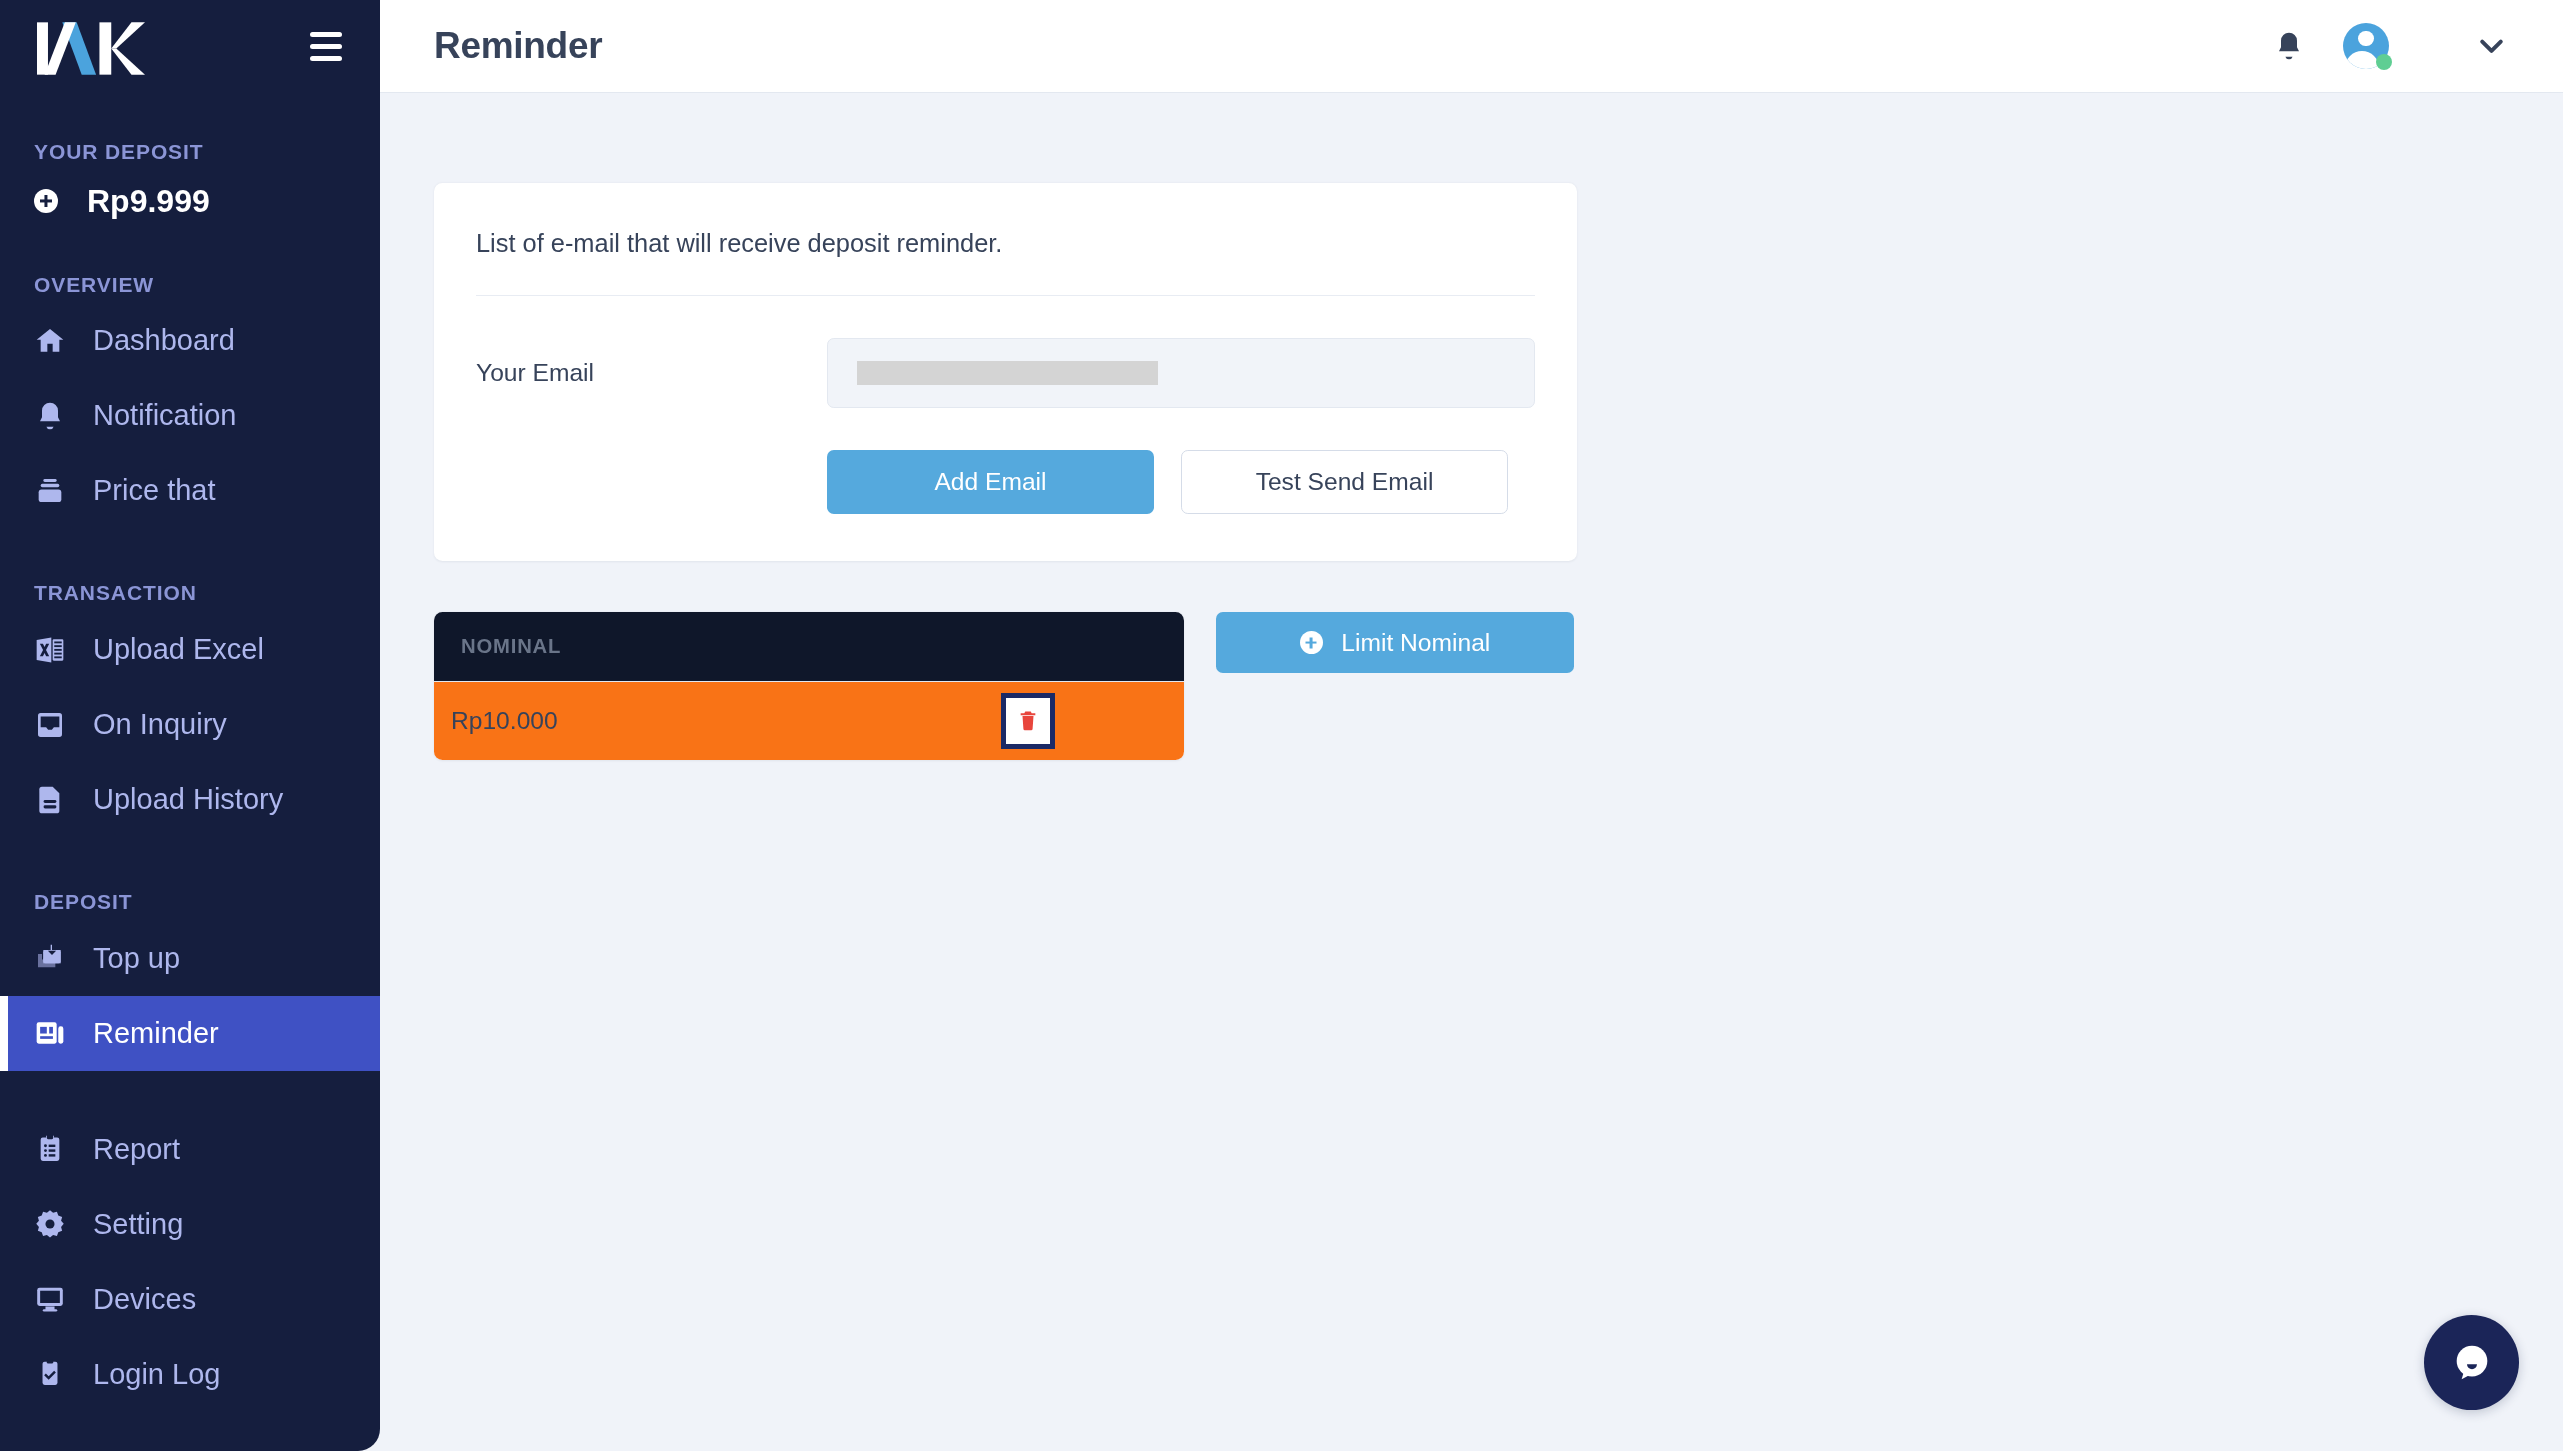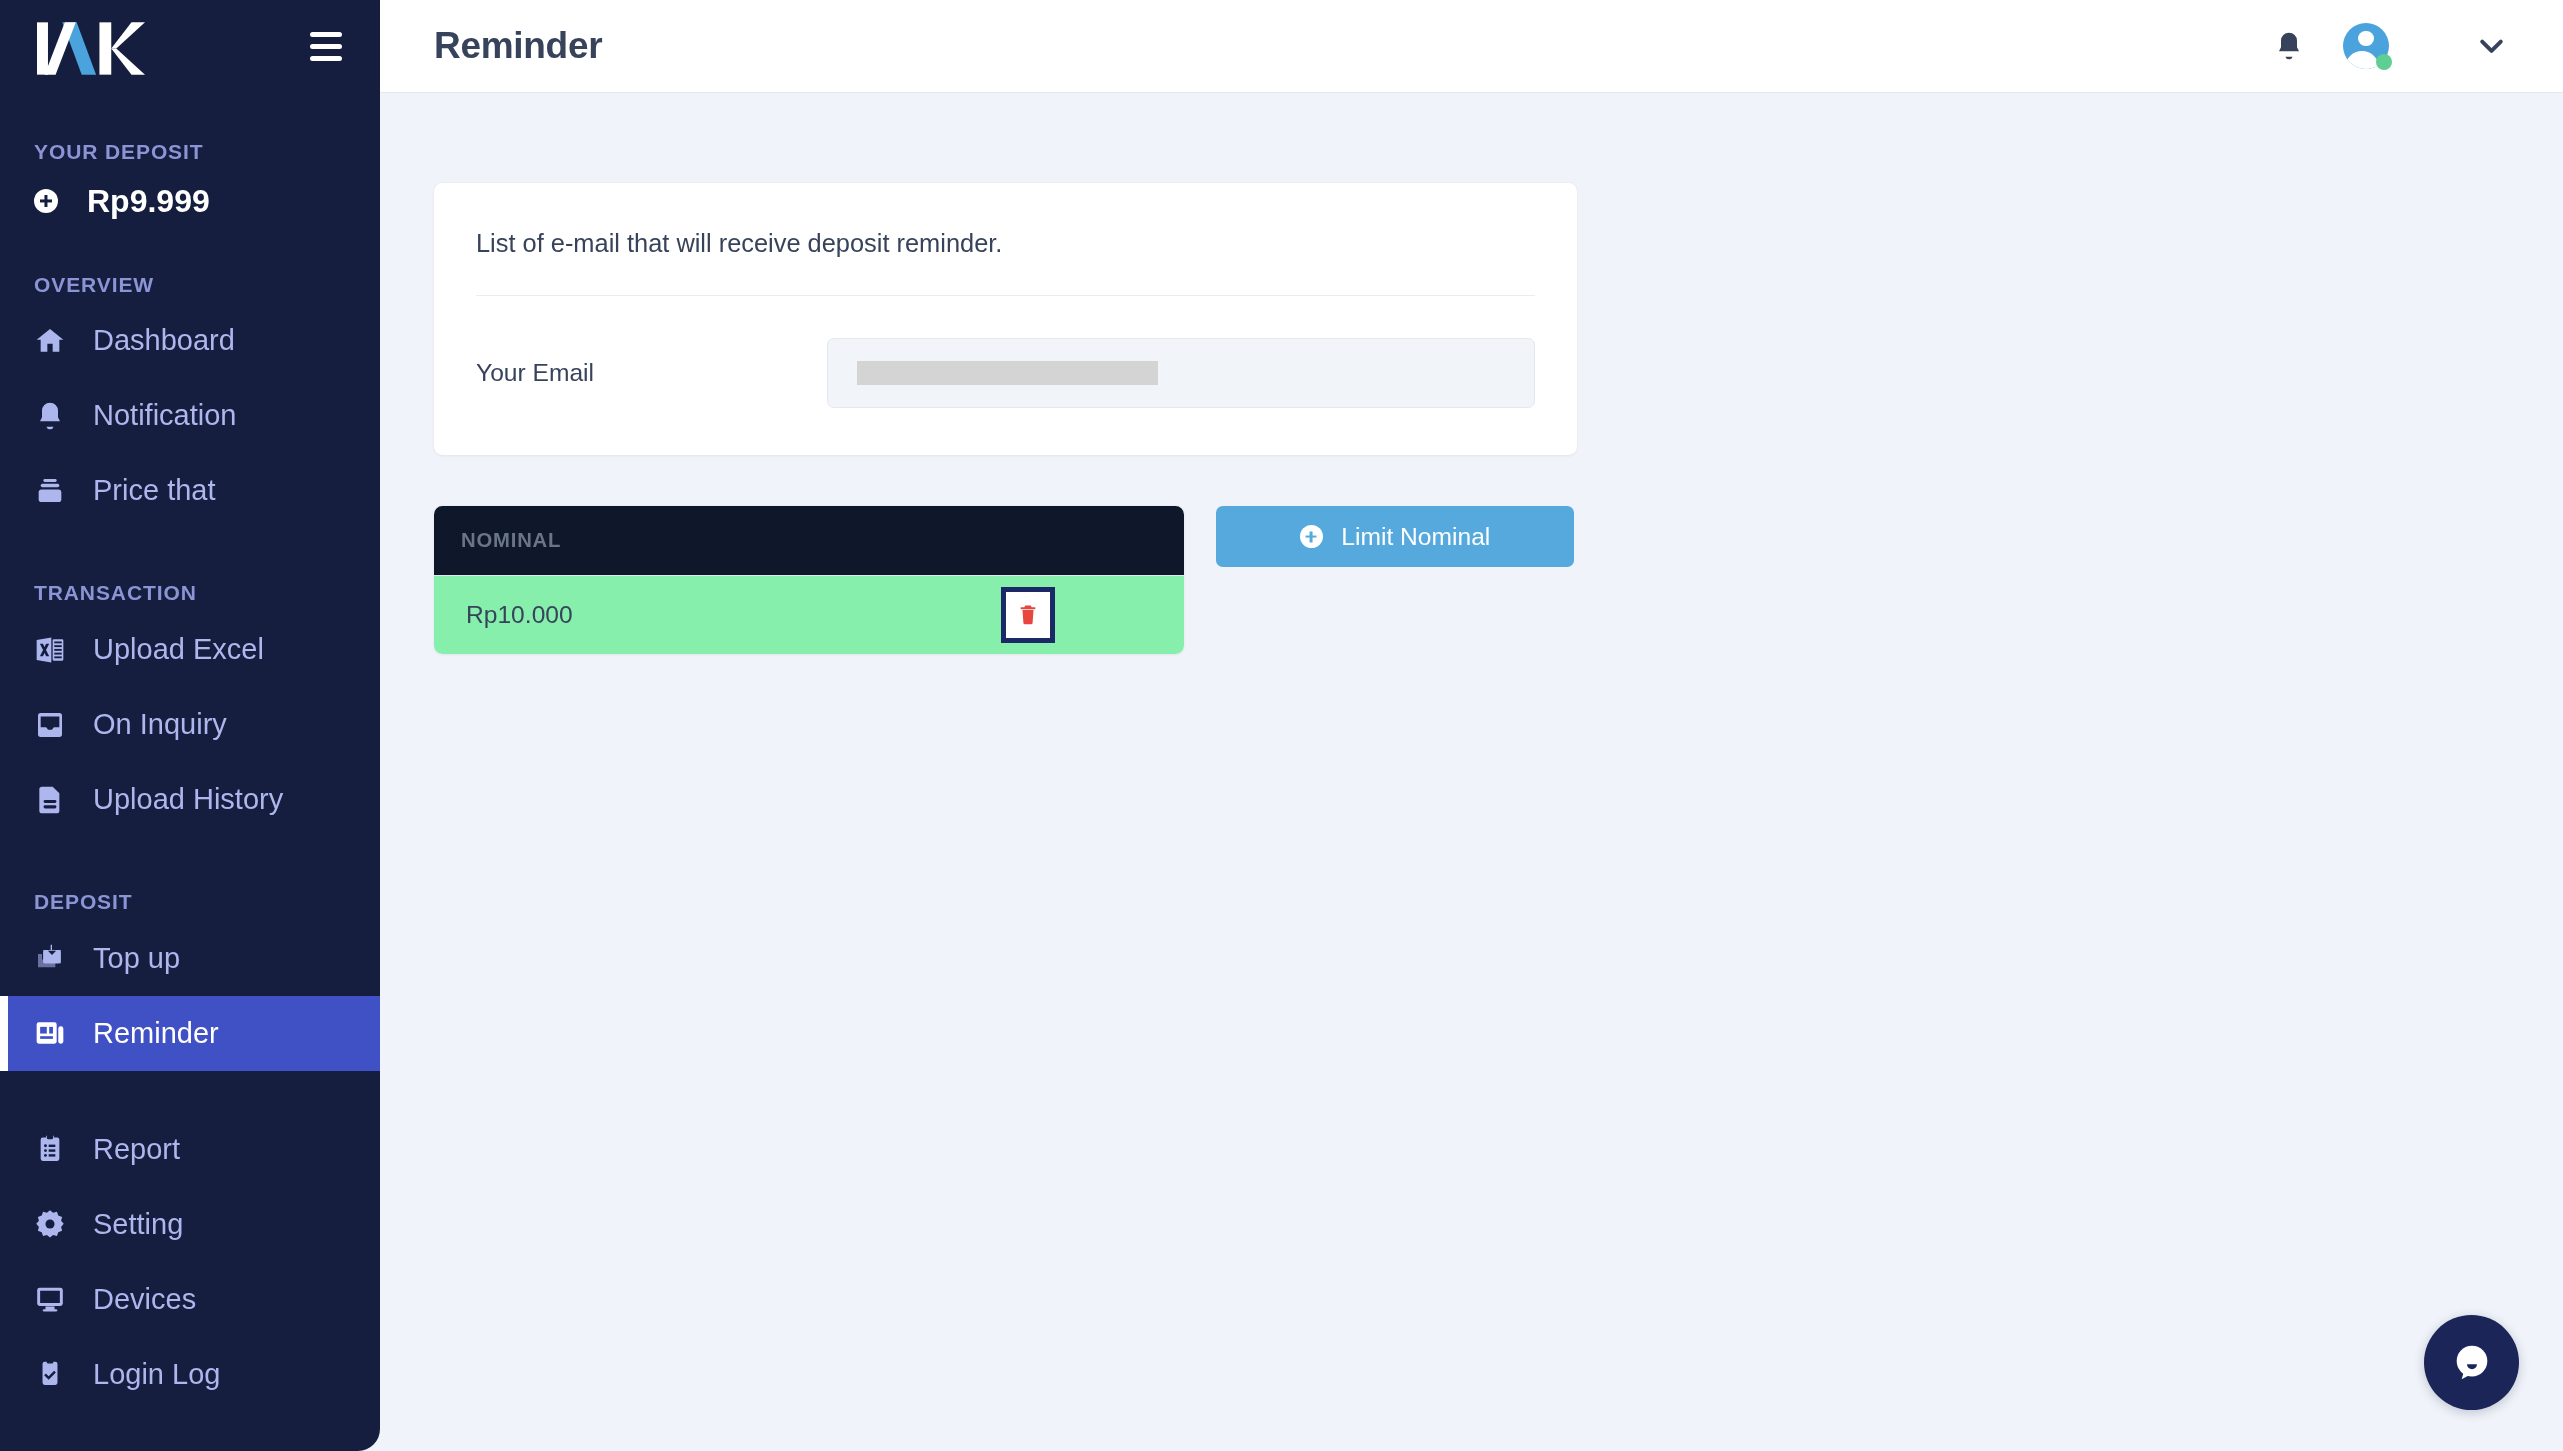--- a/index.html
+++ b/index.html
@@ -302,22 +302,22 @@
     font-size: 20.3px;
     font-weight: bold;
     color: #6a7589;
     letter-spacing: 0.8px;
   }
   .trow {
     height: 78px;
     display: flex;
     align-items: center;
     justify-content: space-between;
-    padding: 0 27px 0 32px;
-    background: #86efac;
+    padding: 0 27px 0 17px;
+    background: #f97316;
   }
   .td {
     font-size: 24.6px;
     color: #37435a;
   }
   .delete-highlight {
     width: 54px;
     height: 56px;
     border: 5.1px solid #1b2a66;
     background: #ffffff;
@@ -567,20 +567,24 @@
       <div class="card">
         <div class="card-title">List of e-mail that will receive deposit reminder.</div>
 
         <div class="form-row">
           <div class="form-label">Your Email</div>
           <div class="email-input">
             <div class="redacted"></div>
           </div>
         </div>
 
+        <div class="btn-row">
+          <div class="btn btn-primary">Add Email</div>
+          <div class="btn btn-outline">Test Send Email</div>
+        </div>
       </div>
 
       <div class="lower">
 
         <div class="table-card">
           <div class="thead">
             <div class="th">NOMINAL</div>
           </div>
           <div class="trow">
             <div class="td">Rp10.000</div>

